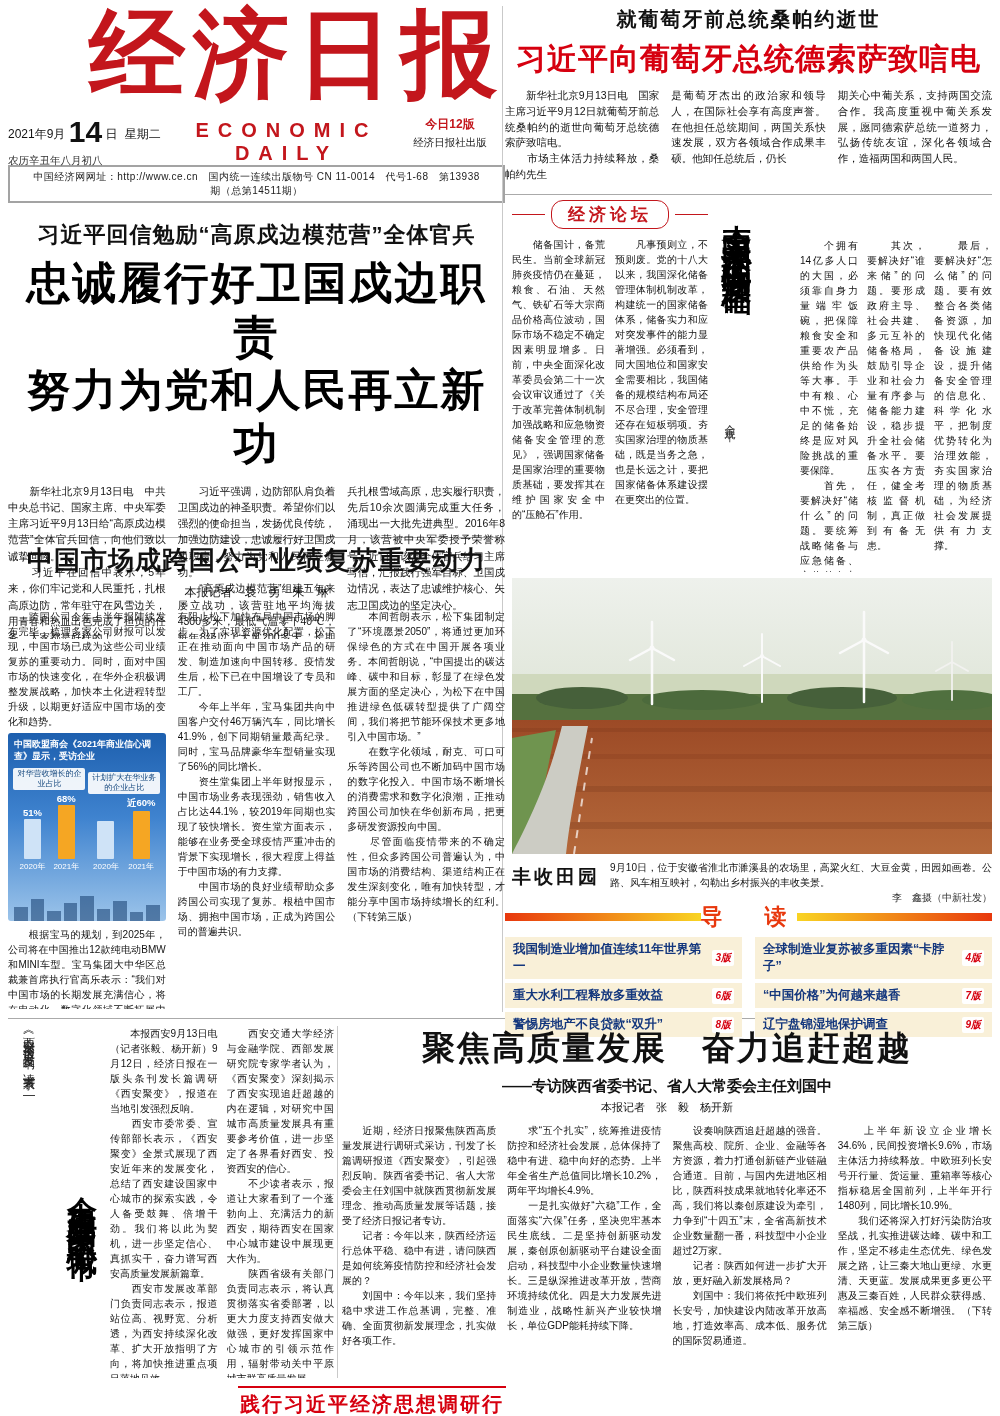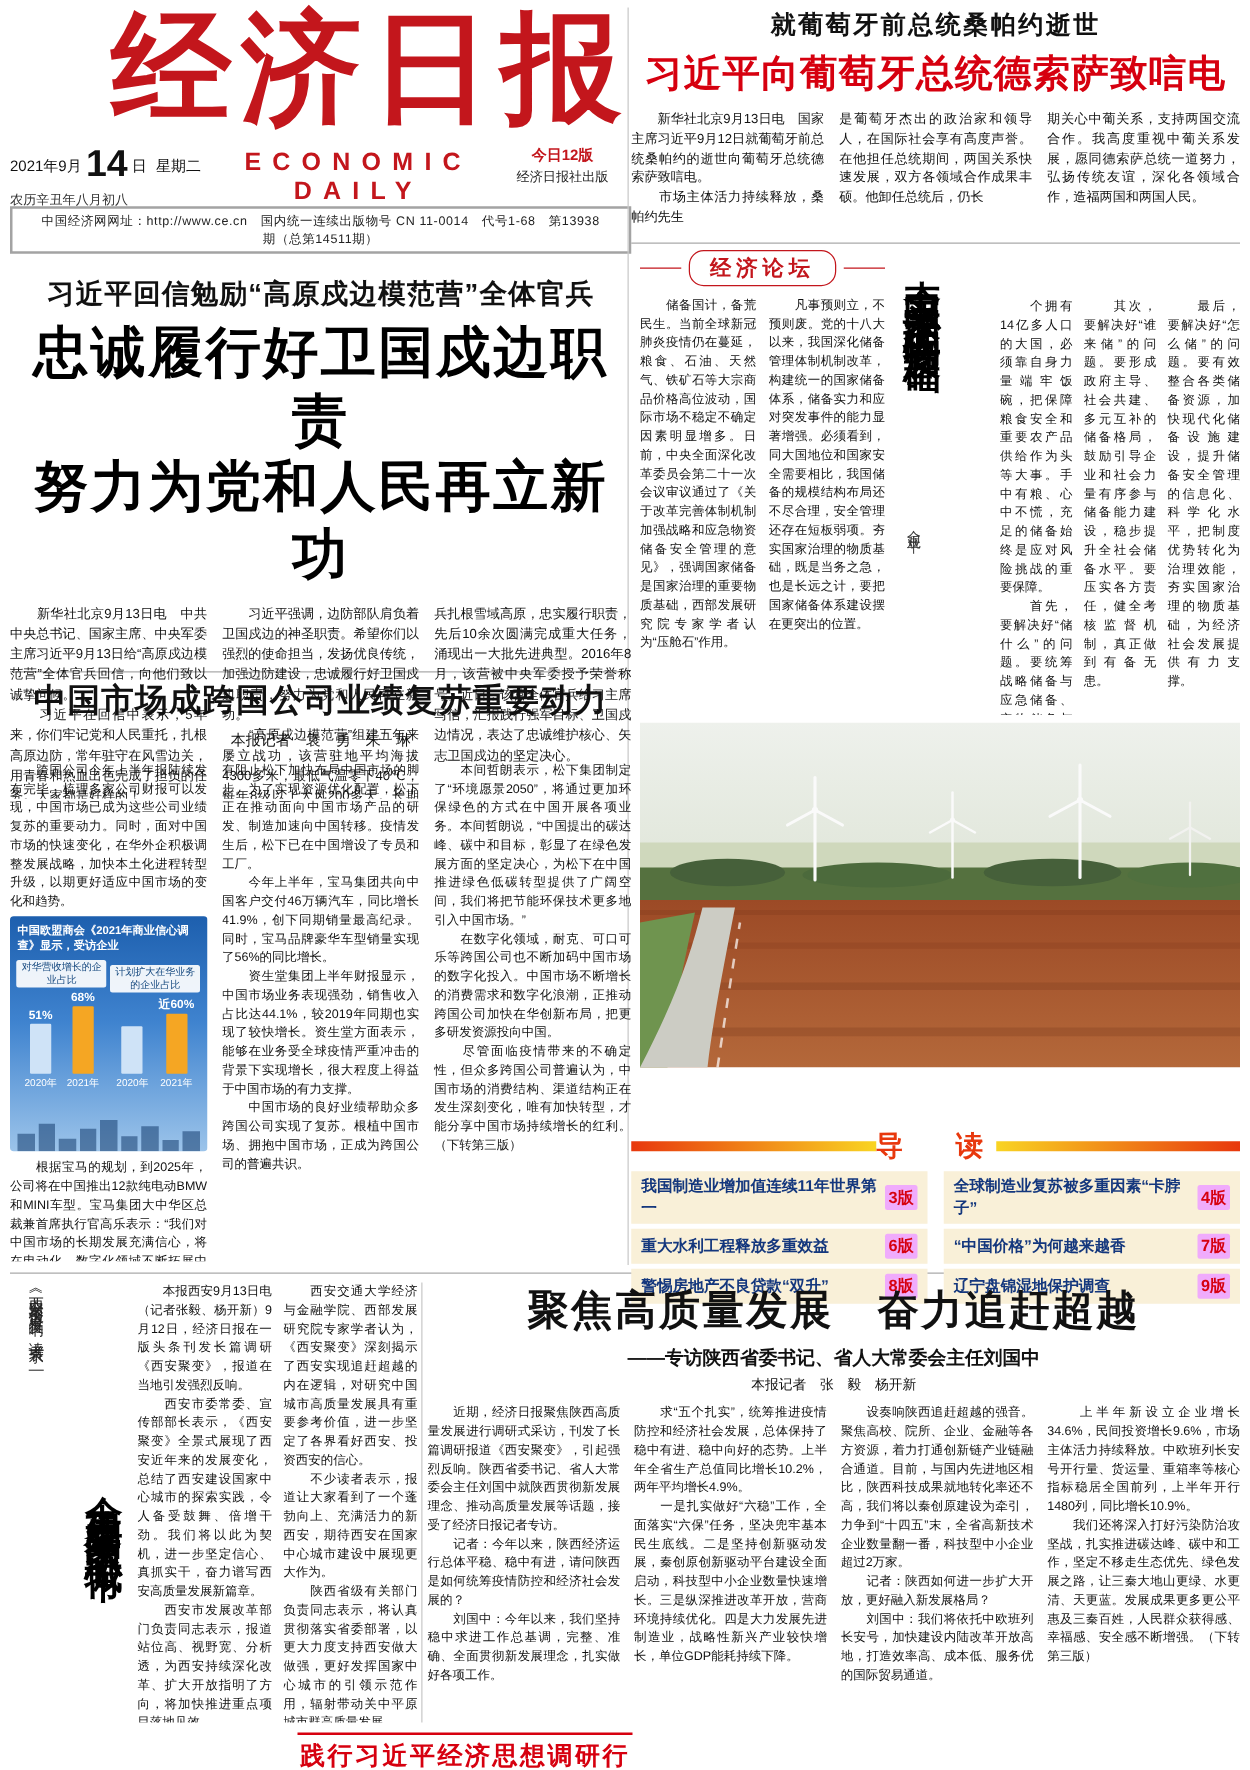--- a/index.html
+++ b/index.html
@@ -94,22 +94,22 @@
   
   .daodu{position:absolute;left:505px;top:902px;width:487px;height:112px;}
   .daodu-header{display:flex;align-items:center;margin-bottom:5px;}
   .daodu-header .barL{flex:1;height:8px;background:linear-gradient(90deg,#e8380d,#f9d423);}
   .daodu-header .barR{flex:1;height:8px;background:linear-gradient(270deg,#e8380d,#f9d423);}
   .daodu-title{color:#e8380d;font-weight:900;font-size:22px;letter-spacing:10px;margin:0 0;}
   .daodu-grid{display:grid;grid-template-columns:1fr 1fr;gap:4px 13px;}
   .daodu-item{display:flex;align-items:center;justify-content:space-between;
               background:#f9f0d8;padding:4px 8px;}
   .daodu-text{color:#14377d;font-weight:bold;font-size:12.5px;}
-  .daodu-badge{background:#f0abfc;color:#d6000f;font-size:13px;font-weight:bold;
-               padding:1px 3px;border-radius:2px;margin-left:6px;white-space:nowrap;}
+  .daodu-badge{background:#ffffff;color:#d6000f;font-size:10px;font-weight:bold;
+               padding:1px 3px;border-radius:2px;margin-left:6px;white-space:nowrap;font-style:italic;}
 
   
   .xian{position:absolute;left:8px;top:1026px;width:326px;height:352px;display:flex;gap:8px;}
   .xian-note{writing-mode:vertical-rl;text-orientation:upright;font-size:12px;color:#222;
              letter-spacing:2px;line-height:1.3;width:28px;}
   .xian-headline{writing-mode:vertical-rl;text-orientation:upright;font-size:30px;font-weight:900;
              letter-spacing:6px;width:58px;text-align:center;color:#000;}
   .xian-body{flex:1;display:flex;gap:9px;}
   .xian-body > div{flex:1;overflow:hidden;}
   .xian .jtext{font-size:10px;line-height:1.5;}
@@ -253,21 +253,21 @@
   </div>
 
   <div class="forum">
     <div class="forum-left">
       <div class="forum-header">
         <span class="line"></span>
         <span class="fh-box">经济论坛</span>
         <span class="line"></span>
       </div>
       <div class="cols">
-        <div class="jtext">　　储备国计，备荒民生。当前全球新冠肺炎疫情仍在蔓延，粮食、石油、天然气、铁矿石等大宗商品价格高位波动，国际市场不稳定不确定因素明显增多。日前，中央全面深化改革委员会第二十一次会议审议通过了《关于改革完善体制机制加强战略和应急物资储备安全管理的意见》，强调国家储备是国家治理的重要物质基础，西部发展研究院专家学者认为“压舱石”作用。</div>
+        <div class="jtext">　　储备国计，备荒民生。当前全球新冠肺炎疫情仍在蔓延，粮食、石油、天然气、铁矿石等大宗商品价格高位波动，国际市场不稳定不确定因素明显增多。日前，中央全面深化改革委员会第二十一次会议审议通过了《关于改革完善体制机制加强战略和应急物资储备安全管理的意见》，强调国家储备是国家治理的重要物质基础，要发挥其在维护国家安全中的“压舱石”作用。</div>
         <div class="jtext">　　凡事预则立，不预则废。党的十八大以来，我国深化储备管理体制机制改革，构建统一的国家储备体系，储备实力和应对突发事件的能力显著增强。必须看到，同大国地位和国家安全需要相比，我国储备的规模结构布局还不尽合理，安全管理还存在短板弱项。夯实国家治理的物质基础，既是当务之急，也是长远之计，要把国家储备体系建设摆在更突出的位置。</div>
       </div>
     </div>
     <div class="forum-mid">
       <div class="forum-vh">夯实国家治理的物质基础</div>
       <div class="forum-author">金观平</div>
     </div>
     <div class="forum-right">
       <div class="jtext">　　个拥有14亿多人口的大国，必须靠自身力量端牢饭碗，把保障粮食安全和重要农产品供给作为头等大事。手中有粮、心中不慌，充足的储备始终是应对风险挑战的重要保障。
 　　首先，要解决好“储什么”的问题。要统筹战略储备与应急储备、实物储备与产能储备的关系，优化储备品类结构布局。</div>
@@ -324,20 +324,27 @@
         <line x1="352" y1="62" x2="328" y2="75"></line>
         <circle cx="352" cy="62" r="2.5" fill="#fafafa" stroke="none"></circle>
       </g>
       <g stroke="#f2f2f0" stroke-width="1.8" stroke-linecap="round">
         <line x1="440" y1="84" x2="440" y2="122"></line>
         <line x1="440" y1="84" x2="440" y2="64"></line>
         <line x1="440" y1="84" x2="456" y2="93"></line>
         <line x1="440" y1="84" x2="424" y2="93"></line>
       </g>
     </svg>
+    <div class="caption-row">
+      <div class="caption-title">丰收田园</div>
+      <div class="caption-text">
+        <span>9月10日，位于安徽省淮北市濉溪县的农场里，高粱火红、大豆金黄，田园如画卷。公路、风车相互映衬，勾勒出乡村振兴的丰收美景。</span>
+        <span class="caption-credit">李　鑫摄（中新社发）</span>
+      </div>
+    </div>
   </div>
 
   <div class="daodu">
     <div class="daodu-header">
       <div class="barL"></div>
       <div class="daodu-title">导　读</div>
       <div class="barR"></div>
     </div>
     <div class="daodu-grid">
       <div class="daodu-item">

